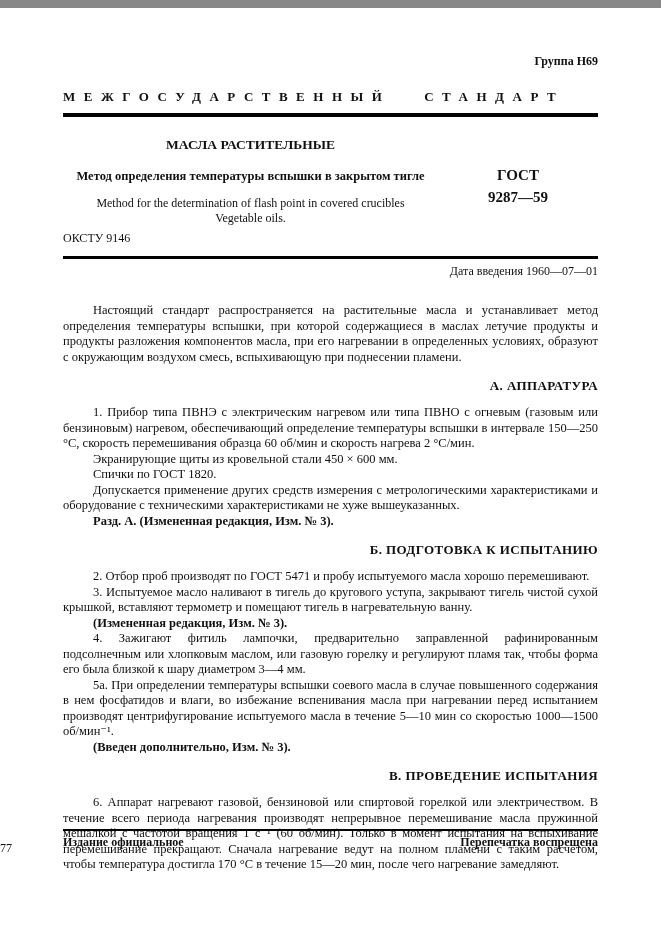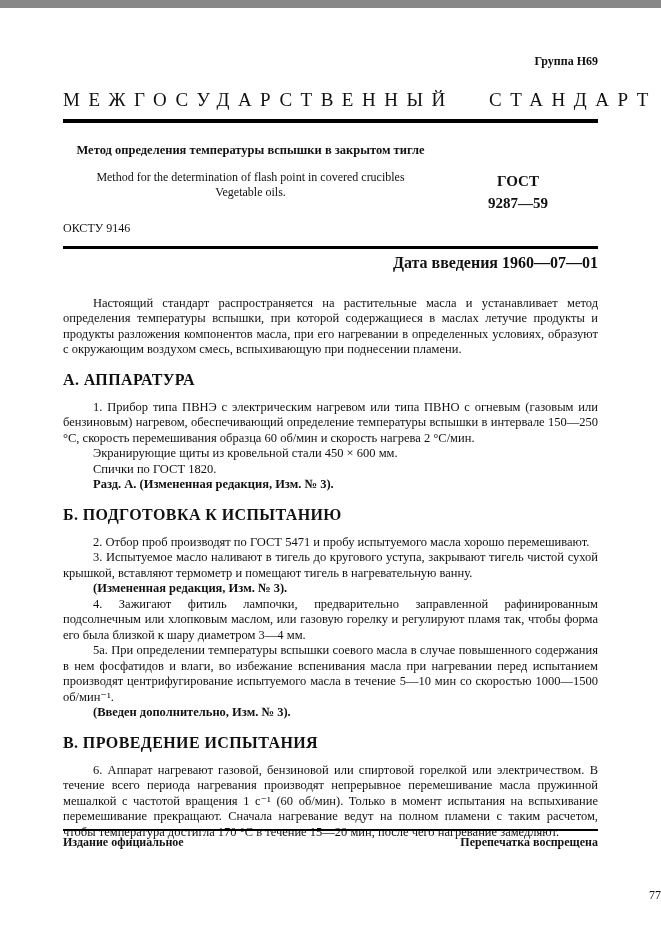--- a/index.html
+++ b/index.html
@@ -16,22 +16,22 @@
     padding: 46px 63px 16px 63px;
     overflow: hidden;
   }
   .group-label {
     text-align: right;
     font-weight: bold;
     font-size: 12px;
   }
   .standard-banner {
     margin-top: 20px;
-    font-weight: normal;
-    font-size: 19px;
+    font-weight: bold;
+    font-size: 13px;
     letter-spacing: 8.5px;
     word-spacing: 22px;
     white-space: nowrap;
   }
   .bar-thick {
     margin-top: 8px;
     height: 4px;
     background: #000;
   }
   .bar-mid {
@@ -71,72 +71,73 @@
     font-size: 15px;
     line-height: 1.45;
   }
   .okstu {
     margin-top: 6px;
     font-size: 12px;
   }
   .intro-date {
     margin-top: 5px;
     text-align: right;
-    font-weight: bold;
-    font-size: 16px;
+    font-weight: normal;
+    font-size: 12px;
   }
   .body-text { margin-top: 24px; }
   .para {
     margin: 0;
     text-indent: 30px;
     text-align: justify;
     line-height: 1.24;
   }
   .para.bold { font-weight: bold; }
   .section-heading {
-    text-align: left;
+    text-align: right;
     font-weight: bold;
-    font-size: 16px;
+    font-size: 13px;
     margin: 13px 0 11px 0;
     letter-spacing: 0.4px;
   }
   .footer {
     position: absolute;
     left: 63px;
     right: 63px;
     top: 821px;
     border-top: 2px solid #000;
     padding-top: 4px;
     display: flex;
     justify-content: space-between;
     font-weight: bold;
     font-size: 12px;
   }
   .page-number {
     position: absolute;
     left: 0;
     right: 0;
-    top: 880px;
-    text-align: right;
+    top: 833px;
+    text-align: left;
     font-size: 12px;
   }
 </style>
 </head>
 <body>
 
 <div class="page">
 
   <div class="group-label">Группа Н69</div>
 
   <div class="standard-banner">МЕЖГОСУДАРСТВЕННЫЙ СТАНДАРТ</div>
 
   <div class="bar-thick"></div>
 
   <div class="header-block">
     <div class="header-left">
+      <div class="doc-title">МАСЛА РАСТИТЕЛЬНЫЕ</div>
       <div class="doc-subtitle">Метод определения температуры вспышки в закрытом тигле</div>
       <div class="subtitle-en">Method for the determination of flash point in covered crucibles</div>
       <div class="subtitle-en">Vegetable oils.</div>
     </div>
     <div class="header-right">
       <div class="gost">ГОСТ</div>
       <div class="gost">9287—59</div>
     </div>
   </div>
 
@@ -146,20 +147,21 @@
 
   <div class="intro-date">Дата введения 1960—07—01</div>
 
   <div class="body-text">
     <p class="para">Настоящий стандарт распространяется на растительные масла и устанавливает метод определения температуры вспышки, при которой содержащиеся в маслах летучие продукты и продукты разложения компонентов масла, при его нагревании в определенных условиях, образуют с окружающим воздухом смесь, вспыхивающую при поднесении пламени.</p>
     <div>
         <div class="section-heading">А. АППАРАТУРА</div>
         <p class="para">1. Прибор типа ПВНЭ с электрическим нагревом или типа ПВНО с огневым (газовым или бензиновым) нагревом, обеспечивающий определение температуры вспышки в интервале 150—250 °С, скорость перемешивания образца 60 об/мин и скорость нагрева 2 °С/мин.</p>
         <p class="para">Экранирующие щиты из кровельной стали 450 × 600 мм.</p>
         <p class="para">Спички по ГОСТ 1820.</p>
+        <p class="para">Допускается применение других средств измерения с метрологическими характеристиками и оборудование с техническими характеристиками не хуже вышеуказанных.</p>
         <p class="para bold">Разд. А.  (Измененная редакция, Изм. № 3).</p>
         <div class="section-heading">Б. ПОДГОТОВКА К ИСПЫТАНИЮ</div>
         <p class="para">2. Отбор проб производят по ГОСТ 5471 и пробу испытуемого масла хорошо перемешивают.</p>
         <p class="para">3. Испытуемое масло наливают в тигель до кругового уступа, закрывают тигель чистой сухой крышкой, вставляют термометр и помещают тигель в нагревательную ванну.</p>
         <p class="para bold">(Измененная редакция, Изм. № 3).</p>
         <p class="para">4. Зажигают фитиль лампочки, предварительно заправленной рафинированным подсолнечным или хлопковым маслом, или газовую горелку и регулируют пламя так, чтобы форма его была близкой к шару диаметром 3—4 мм.</p>
         <p class="para">5а. При определении температуры вспышки соевого масла в случае повышенного содержания в нем фосфатидов и влаги, во избежание вспенивания масла при нагревании перед испытанием производят центрифугирование испытуемого масла в течение 5—10 мин со скоростью 1000—1500 об/мин⁻¹.</p>
         <p class="para bold">(Введен дополнительно, Изм. № 3).</p>
         <div class="section-heading">В. ПРОВЕДЕНИЕ ИСПЫТАНИЯ</div>
         <p class="para">6. Аппарат нагревают газовой, бензиновой или спиртовой горелкой или электричеством. В течение всего периода нагревания производят непрерывное перемешивание масла пружинной мешалкой с частотой вращения 1 с⁻¹ (60 об/мин). Только в момент испытания на вспыхивание перемешивание прекращают. Сначала нагревание ведут на полном пламени с таким расчетом, чтобы температура достигла 170 °С в течение 15—20 мин, после чего нагревание замедляют.</p>

